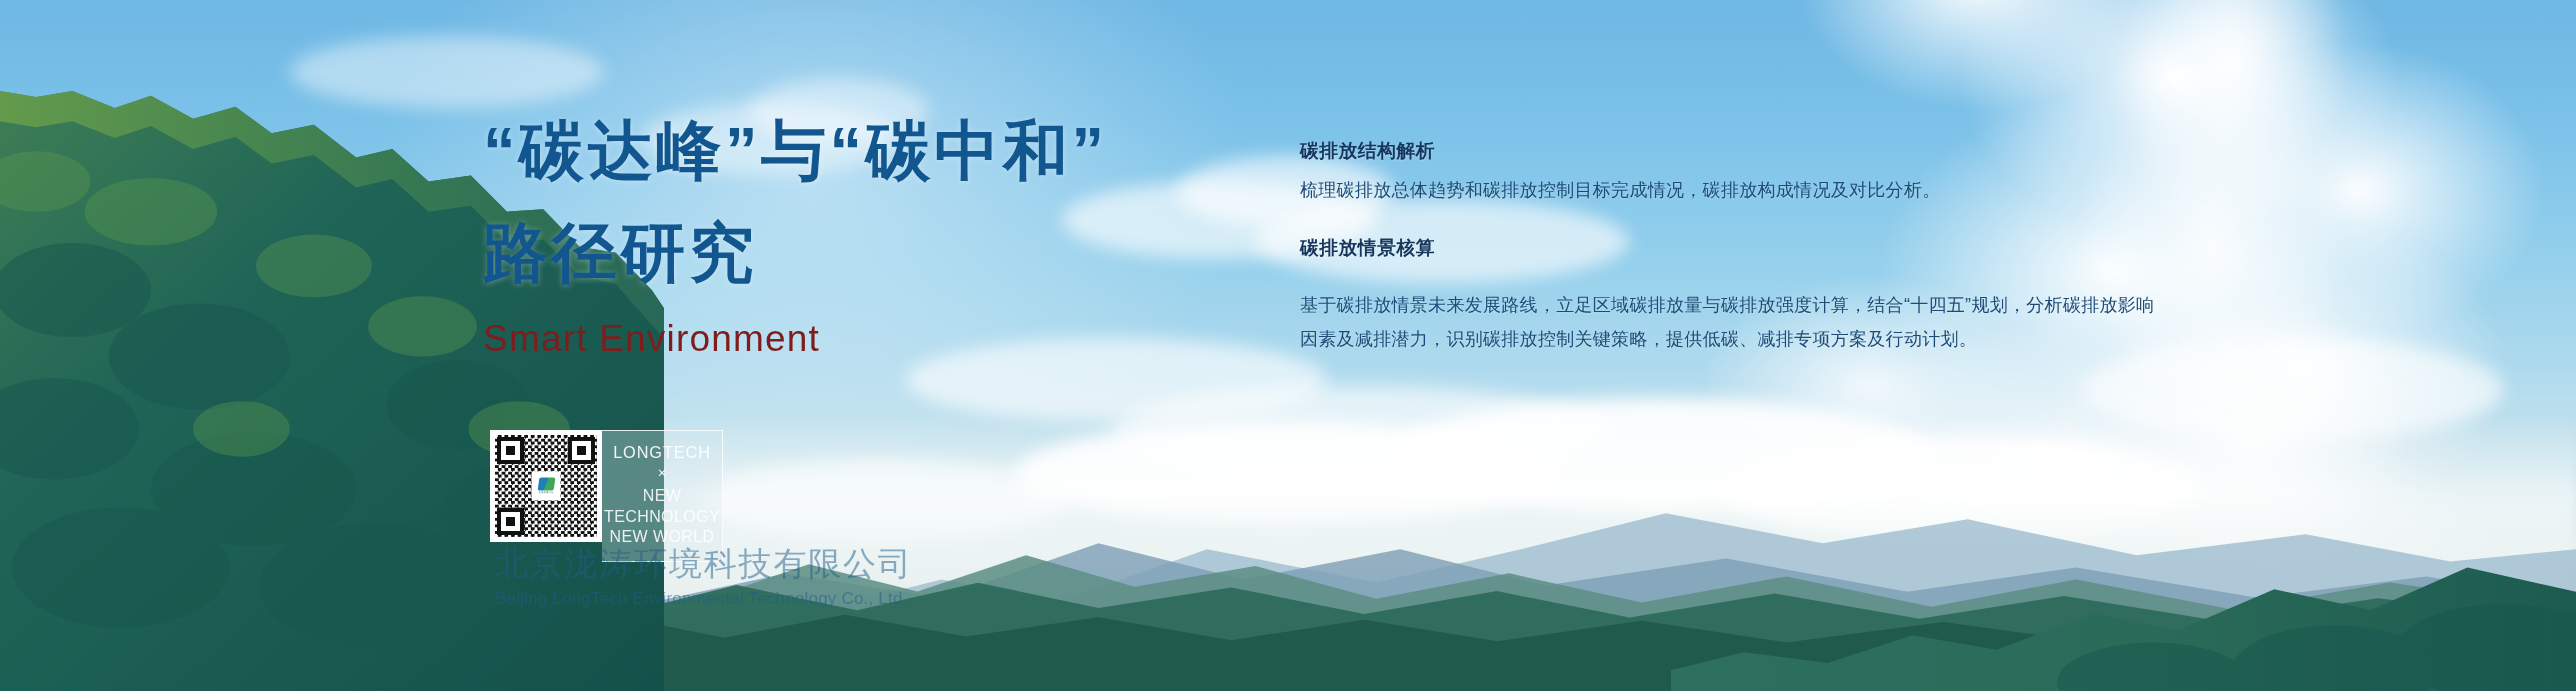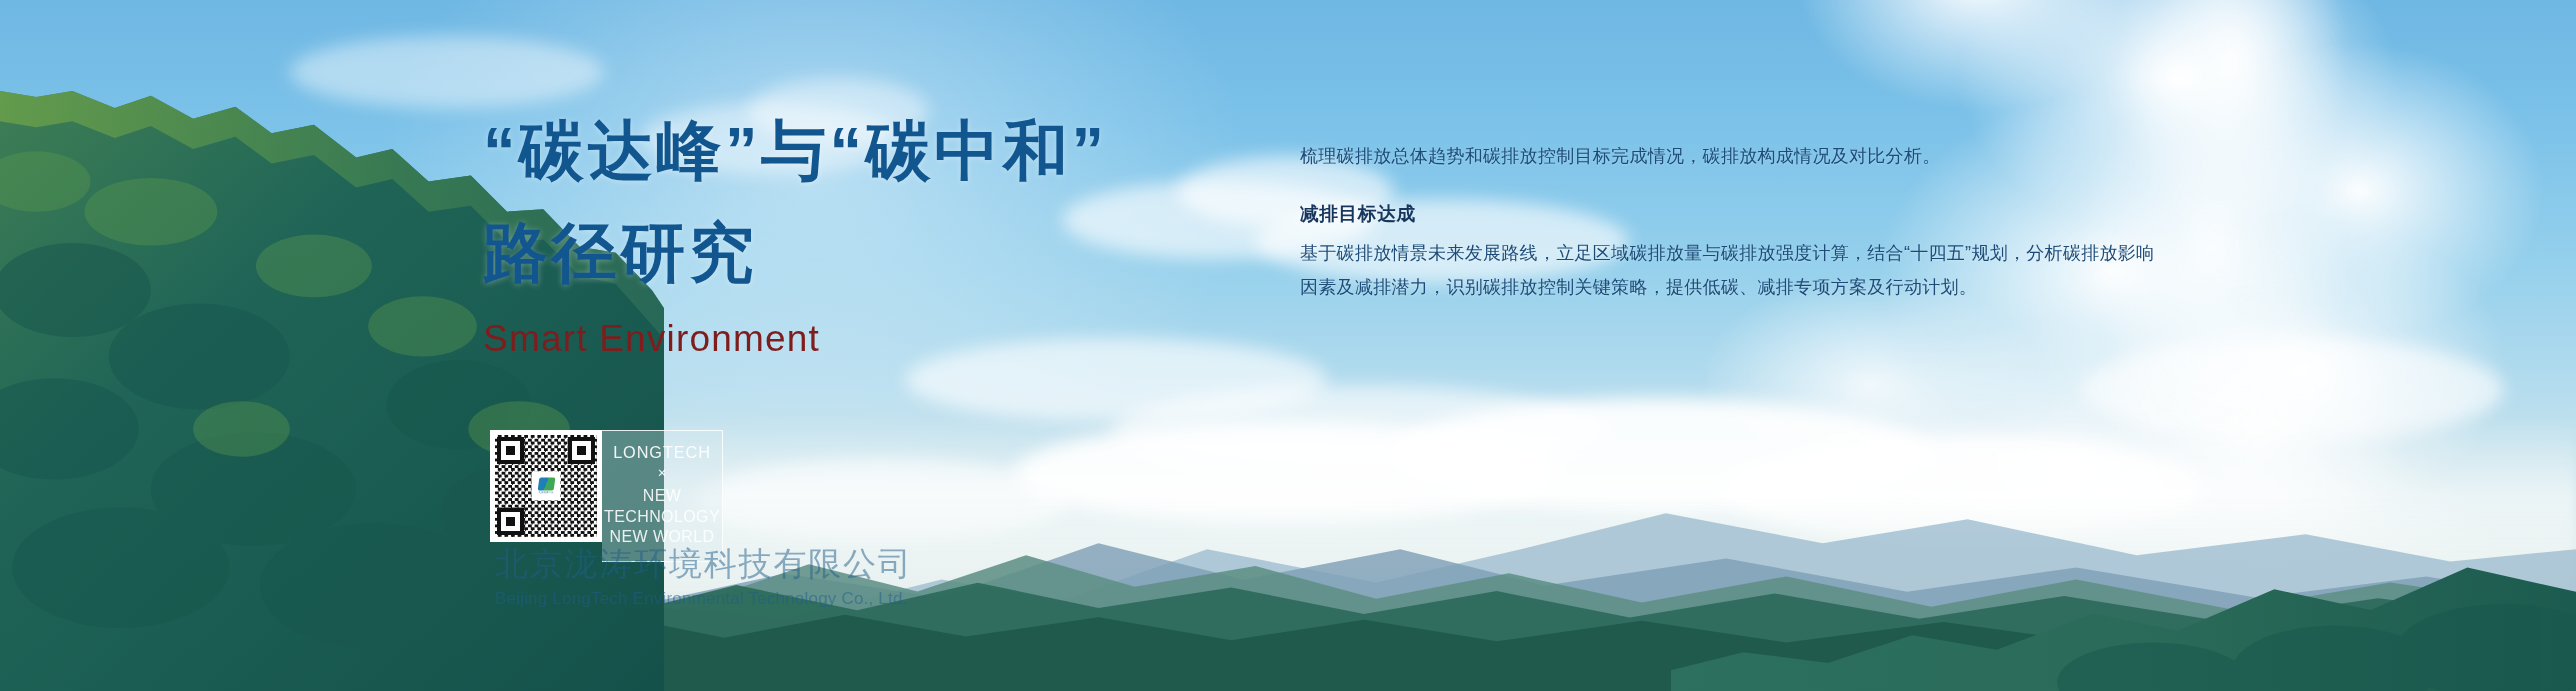--- a/index.html
+++ b/index.html
@@ -351,28 +351,29 @@
 
   <div class="title-block">
     <div class="title-line l1">“碳达峰”与“碳中和”</div>
     <div class="title-line l2">路径研究</div>
     <div class="subtitle">Smart Environment</div>
   </div>
 
   <div class="features">
 
     <div class="feature">
+      <div class="f-head">碳排放结构解析</div>
       <div class="f-body">梳理碳排放总体趋势和碳排放控制目标完成情况，碳排放构成情况及对比分析。</div>
     </div>
 
     <div class="feature gap2">
+      <div class="f-head">碳排放情景核算</div>
     </div>
 
     <div class="feature gap3">
-      <div class="f-head">减排目标达成</div>
       <div class="f-body">基于碳排放情景未来发展路线，立足区域碳排放量与碳排放强度计算，结合“十四五”规划，分析碳排放影响因素及减排潜力，识别碳排放控制关键策略，提供低碳、减排专项方案及行动计划。</div>
     </div>
 
   </div>
 
   <div class="qr-card">
     <div class="qr-white">
       <div class="qr-grid">
         <span class="qr-eye tl"></span>
         <span class="qr-eye tr"></span>

